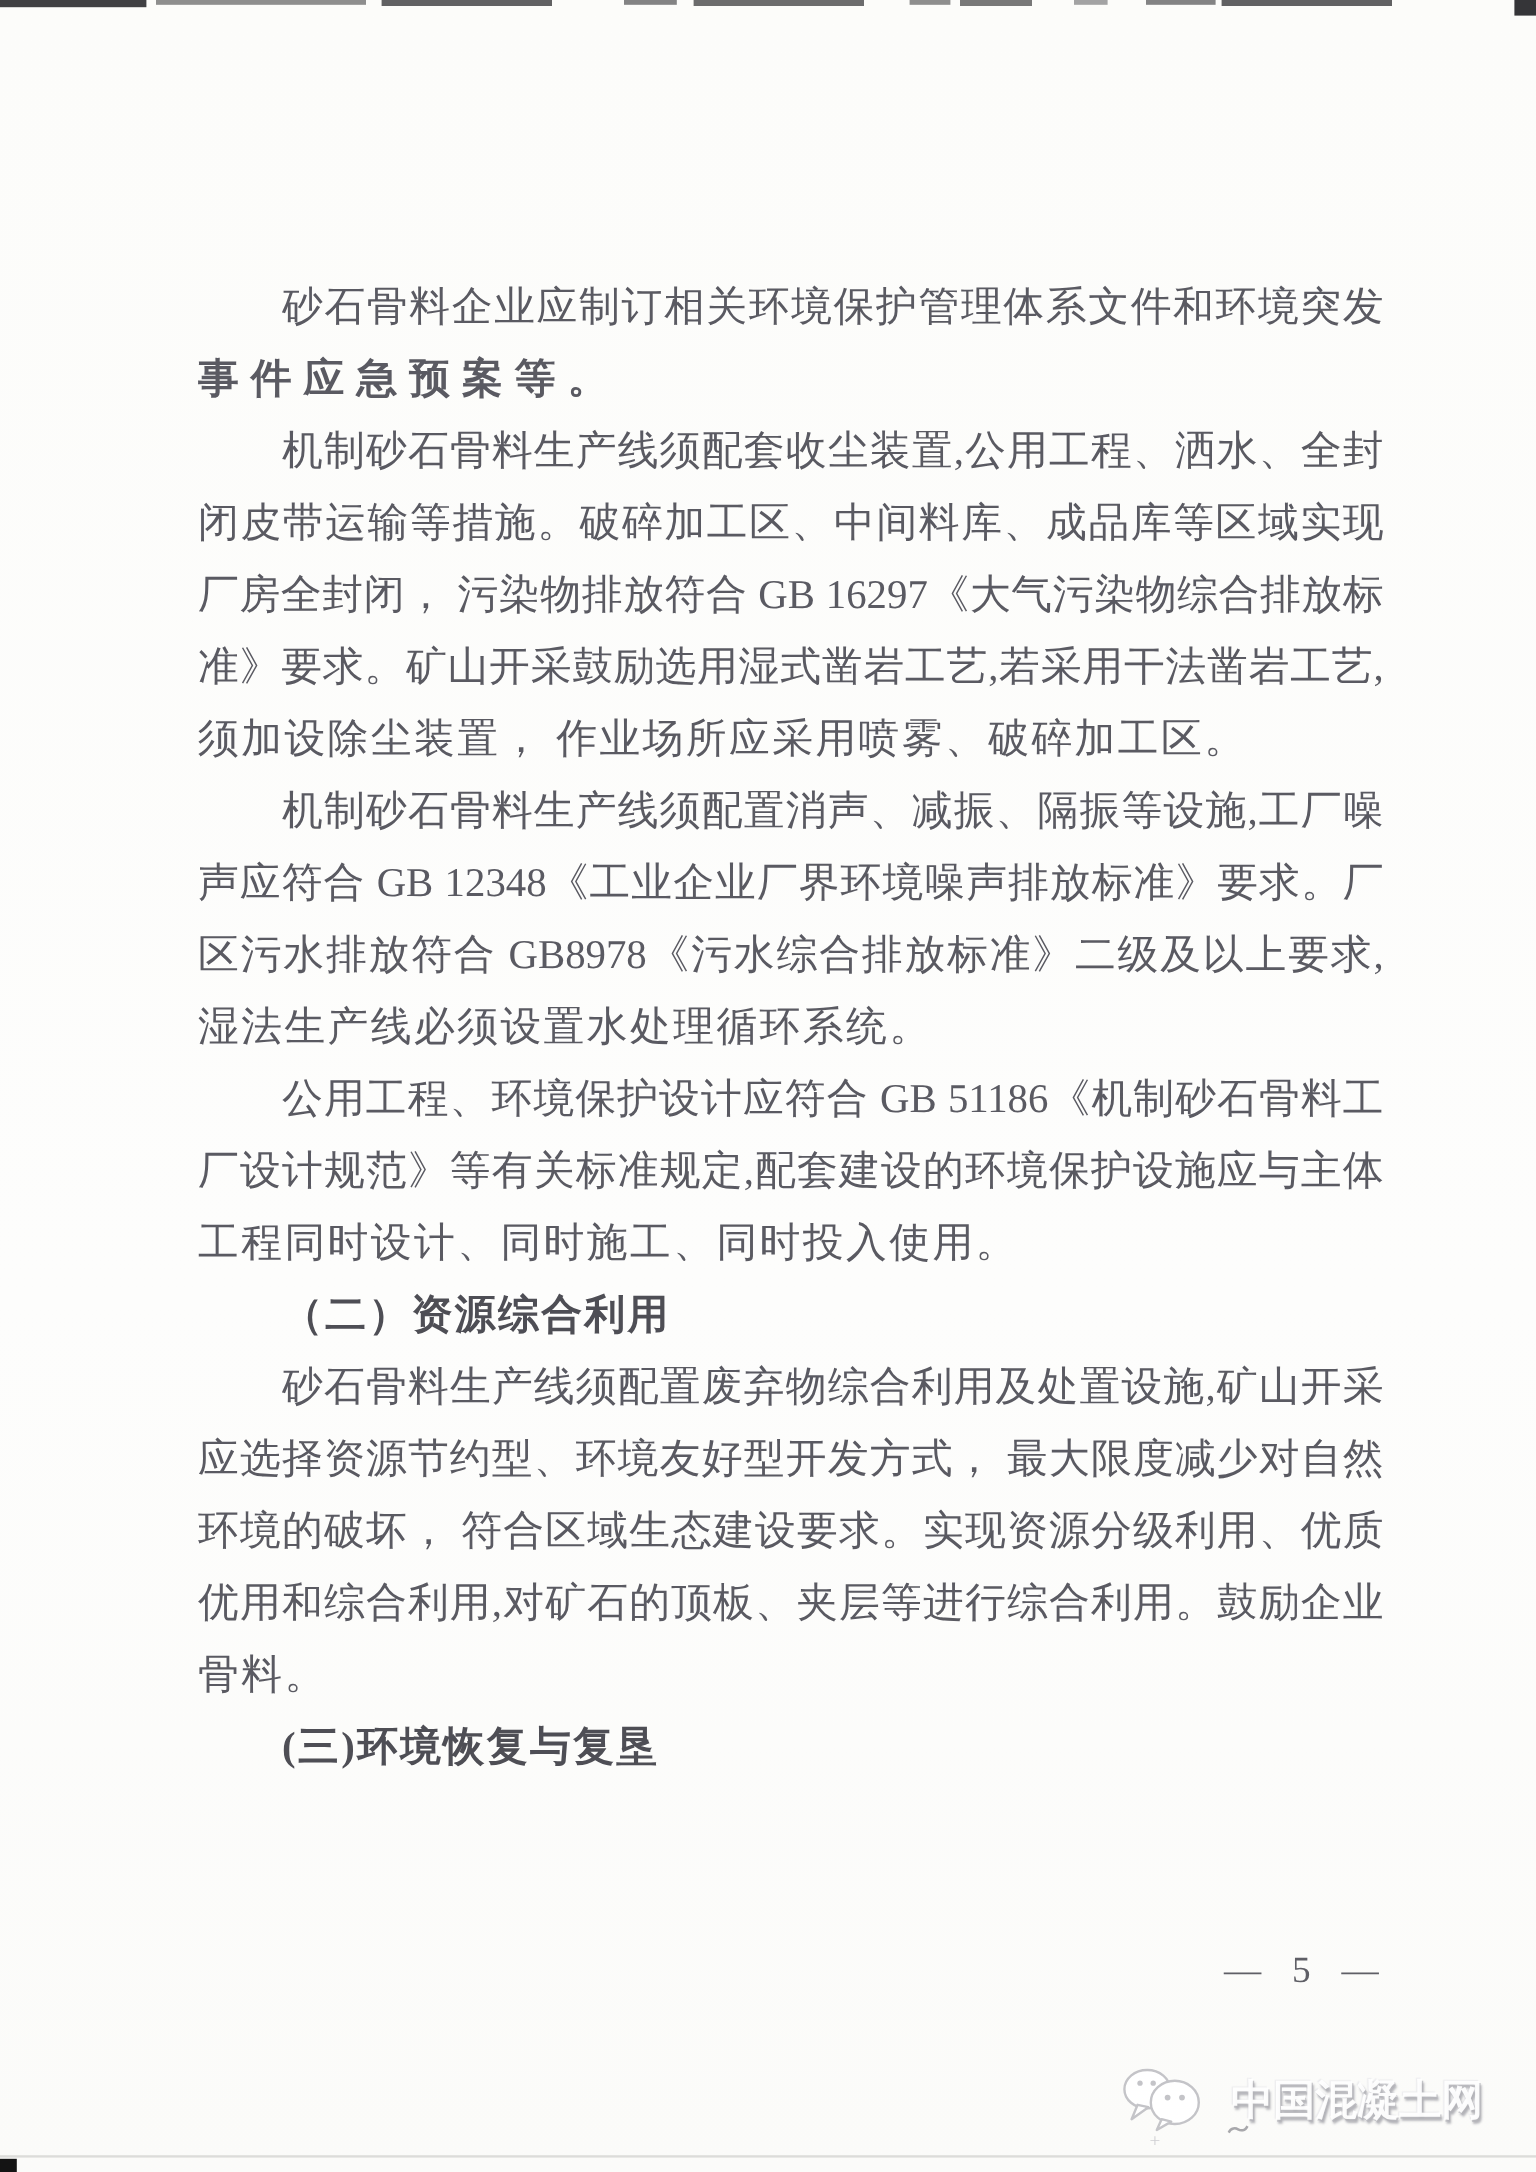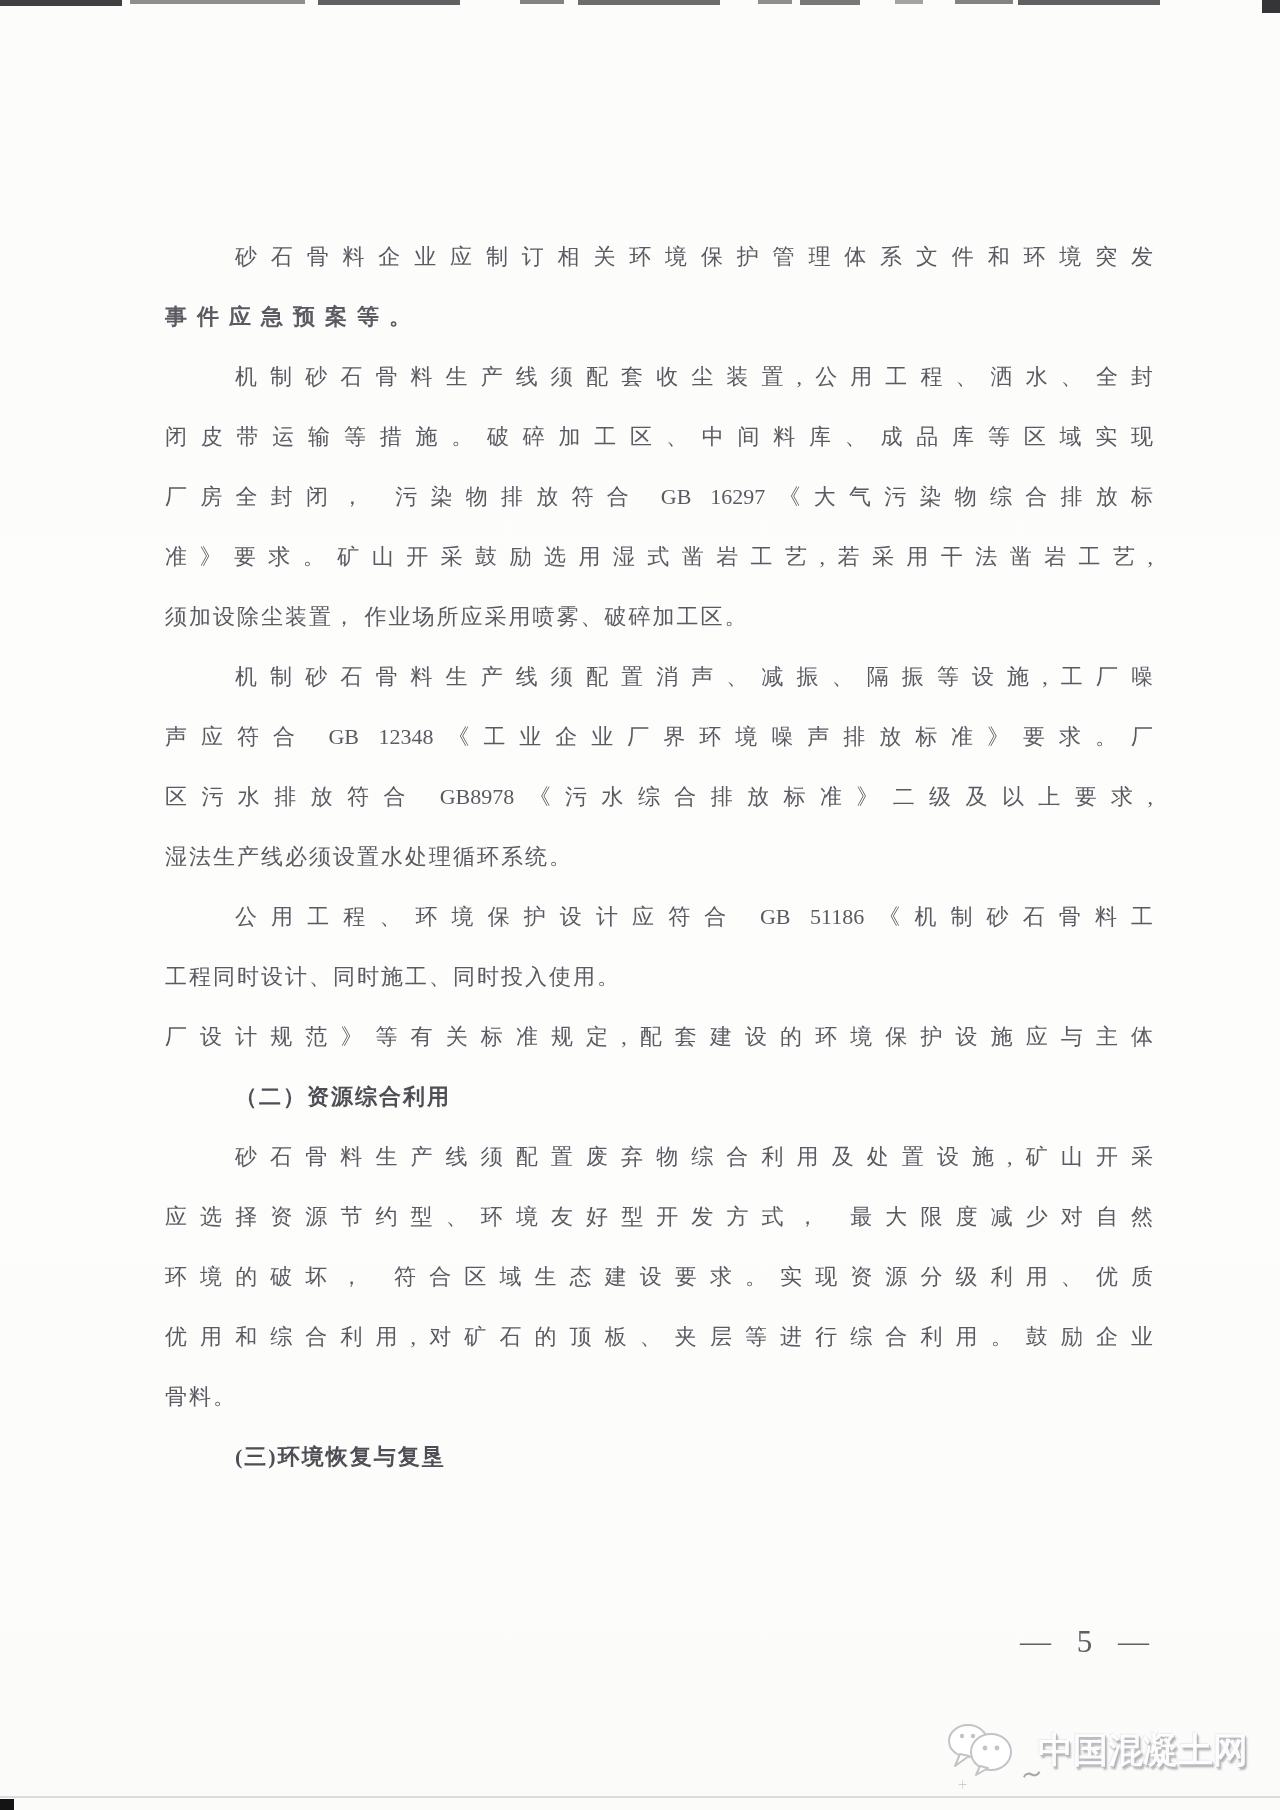--- a/index.html
+++ b/index.html
@@ -17,33 +17,33 @@
   .ta { position:absolute; top:0; background:#1f1f22; }
   .bottom-rule { position:absolute; top:1796px; left:0; width:1280px; height:2px; background:#dcdcda; }
   .corner-mark { position:absolute; left:0; top:1799px; width:14px; height:11px; background:#141414; }
   .squiggle { position:absolute; left:1022px; top:1762px; color:#a8a8ac; font-size:20px; transform:rotate(-12deg); }
   .plus-mark { position:absolute; left:958px; top:1776px; color:#cfcfd2; font-size:16px; }
 
   
   .text-block { position:absolute; left:165px; top:227px; width:988px; }
   .line {
     height:60px; line-height:60px;
-    font-size:22px; color:#5a5a62;
+    font-size:34px; color:#5a5a62;
     white-space:pre-wrap;
   }
   .line.justify { text-align:justify; text-align-last:justify; text-justify:inter-character; }
   .line.indent { padding-left:70px; }
   .line.heading { font-weight:700; color:#4e4e55; }
 
   .page-number {
     position:absolute; top:1624px; right:122px;
     font-size:31px; color:#5f5f66; letter-spacing:9px; white-space:pre;
   }
 
-  .watermark { position:absolute; top:1722px; right:32px; display:flex; align-items:center; gap:24px; }
+  .watermark { position:absolute; top:1722px; right:44px; display:flex; align-items:center; gap:24px; }
   .wm-icon { width:68px; height:56px; flex:0 0 auto; }
   .wm-text {
     font-family:"Liberation Sans","DejaVu Sans",sans-serif;
     font-size:35px; font-weight:700; letter-spacing:0px;
     color:rgba(255,255,255,0.94);
     text-shadow:2px 3px 2px #b3b3b8, -1px -1px 1px #ececee, 1px 1px 0 #c8c8cc;
     white-space:nowrap;
   }
 </style>
 </head>
@@ -71,22 +71,22 @@
       <div class="line justify indent">机制砂石骨料生产线须配套收尘装置,公用工程、洒水、全封</div>
       <div class="line justify">闭皮带运输等措施。破碎加工区、中间料库、成品库等区域实现</div>
       <div class="line justify">厂房全封闭， 污染物排放符合 GB 16297《大气污染物综合排放标</div>
       <div class="line justify">准》要求。矿山开采鼓励选用湿式凿岩工艺,若采用干法凿岩工艺,</div>
       <div class="line" style="letter-spacing: 2px;">须加设除尘装置， 作业场所应采用喷雾、破碎加工区。</div>
       <div class="line justify indent">机制砂石骨料生产线须配置消声、减振、隔振等设施,工厂噪</div>
       <div class="line justify">声应符合 GB 12348《工业企业厂界环境噪声排放标准》要求。厂</div>
       <div class="line justify">区污水排放符合 GB8978《污水综合排放标准》二级及以上要求,</div>
       <div class="line" style="letter-spacing: 2px;">湿法生产线必须设置水处理循环系统。</div>
       <div class="line justify indent">公用工程、环境保护设计应符合 GB 51186《机制砂石骨料工</div>
+      <div class="line justify">厂设计规范》等有关标准规定,配套建设的环境保护设施应与主体</div>
       <div class="line" style="letter-spacing: 2px;">工程同时设计、同时施工、同时投入使用。</div>
-      <div class="line justify">厂设计规范》等有关标准规定,配套建设的环境保护设施应与主体</div>
       <div class="line heading indent" style="letter-spacing: 2px;">（二）资源综合利用</div>
       <div class="line justify indent">砂石骨料生产线须配置废弃物综合利用及处置设施,矿山开采</div>
       <div class="line justify">应选择资源节约型、环境友好型开发方式， 最大限度减少对自然</div>
       <div class="line justify">环境的破坏， 符合区域生态建设要求。实现资源分级利用、优质</div>
       <div class="line justify">优用和综合利用,对矿石的顶板、夹层等进行综合利用。鼓励企业</div>
       <div class="line" style="letter-spacing: 2px;">骨料。</div>
       <div class="line heading indent" style="letter-spacing: 2px;">(三)环境恢复与复垦</div>
     </div>
 
   <div class="page-number">— 5 —</div>

